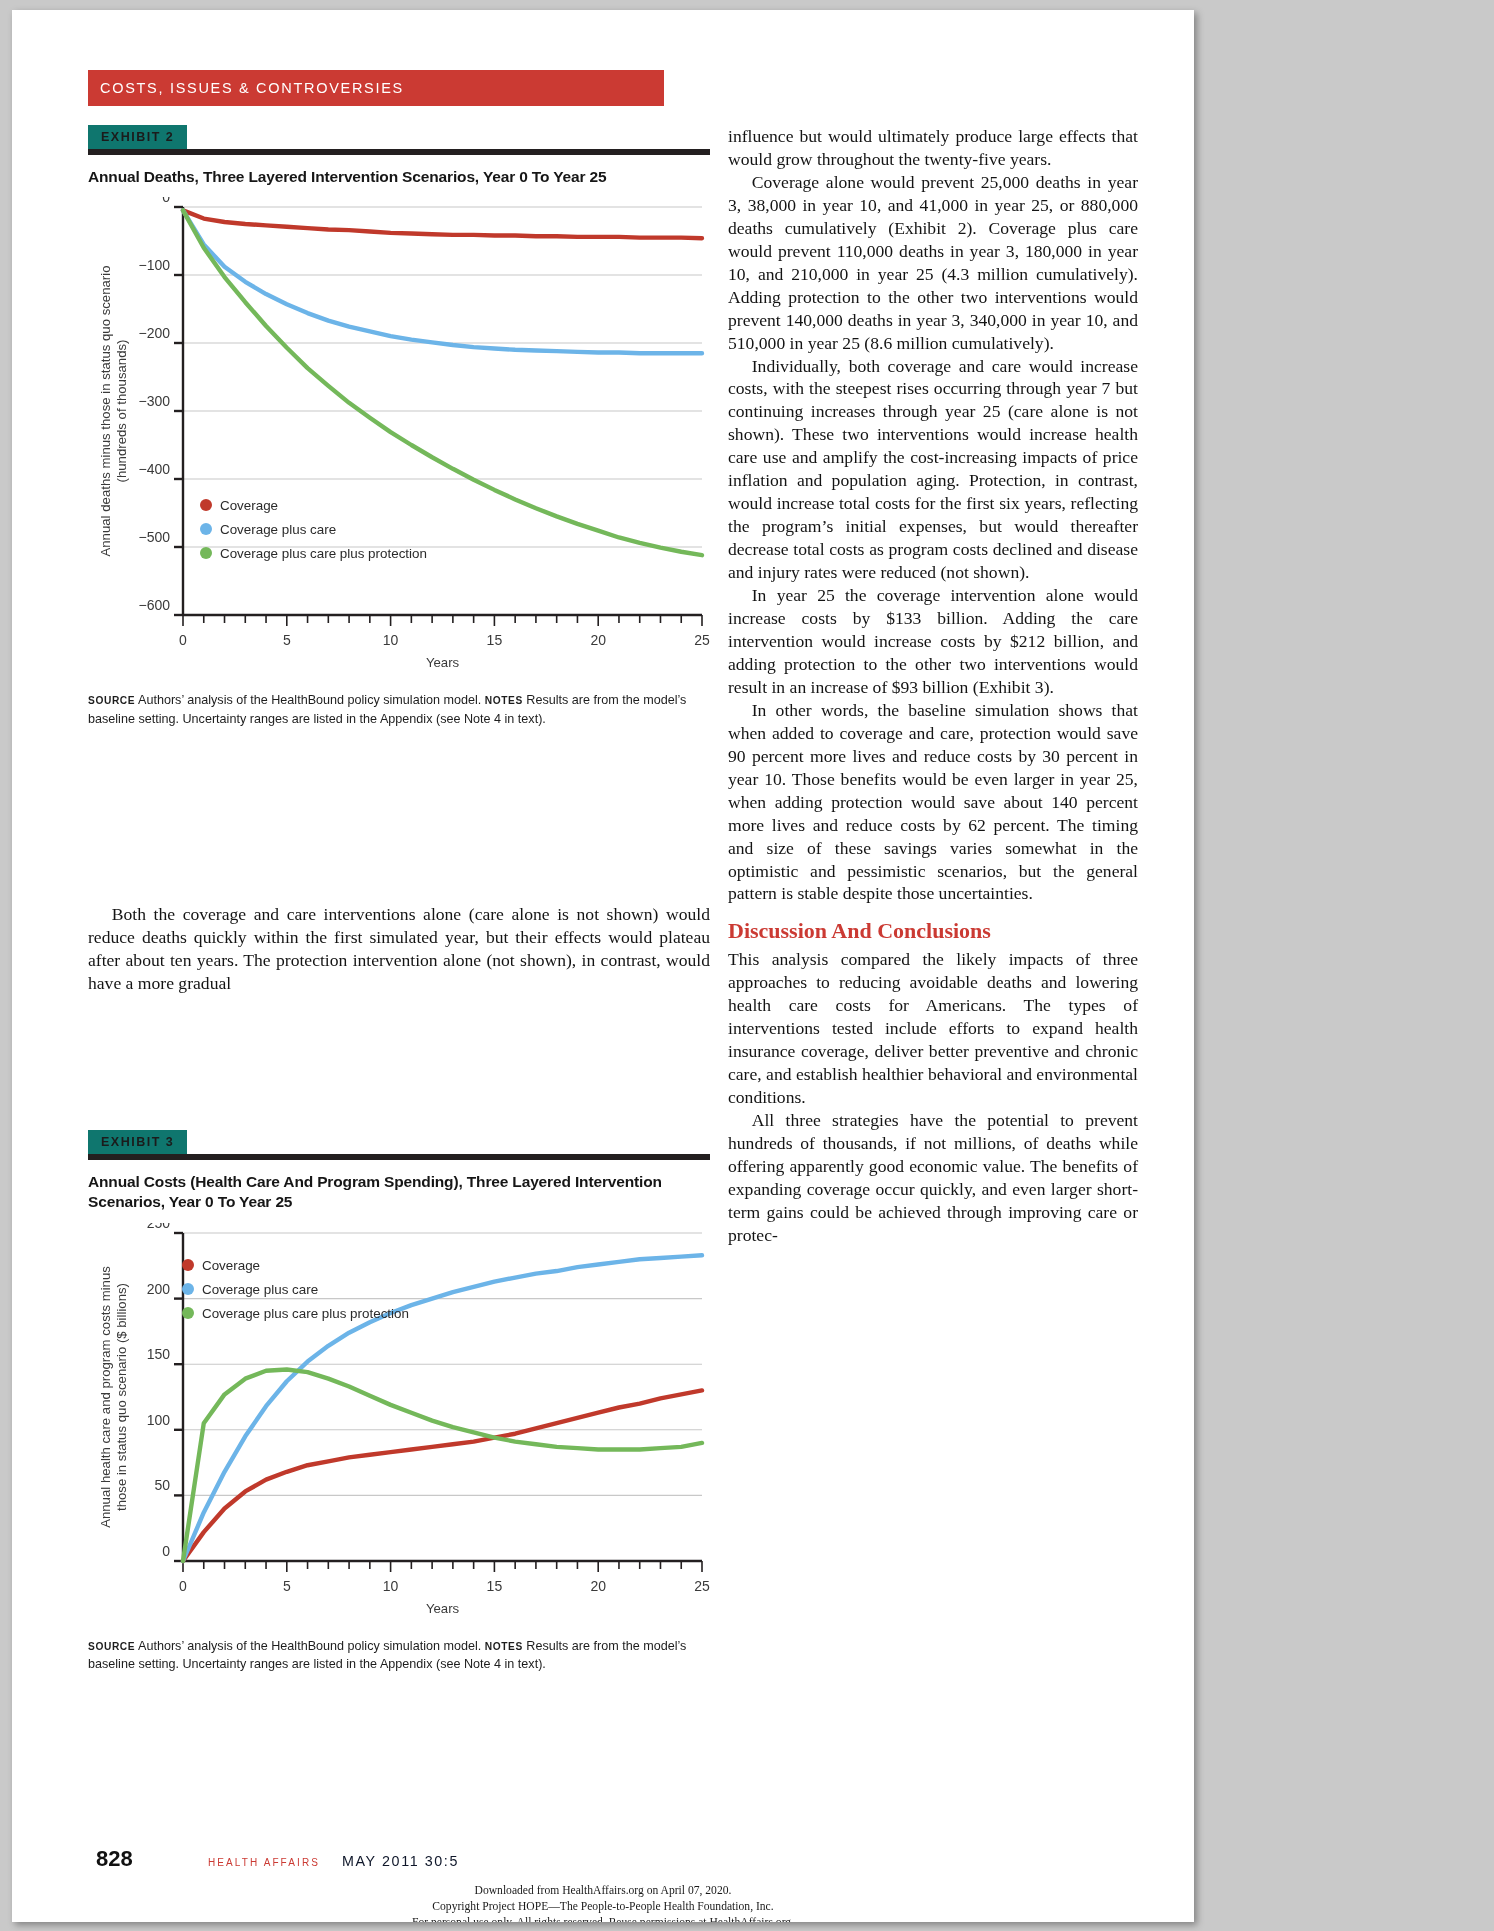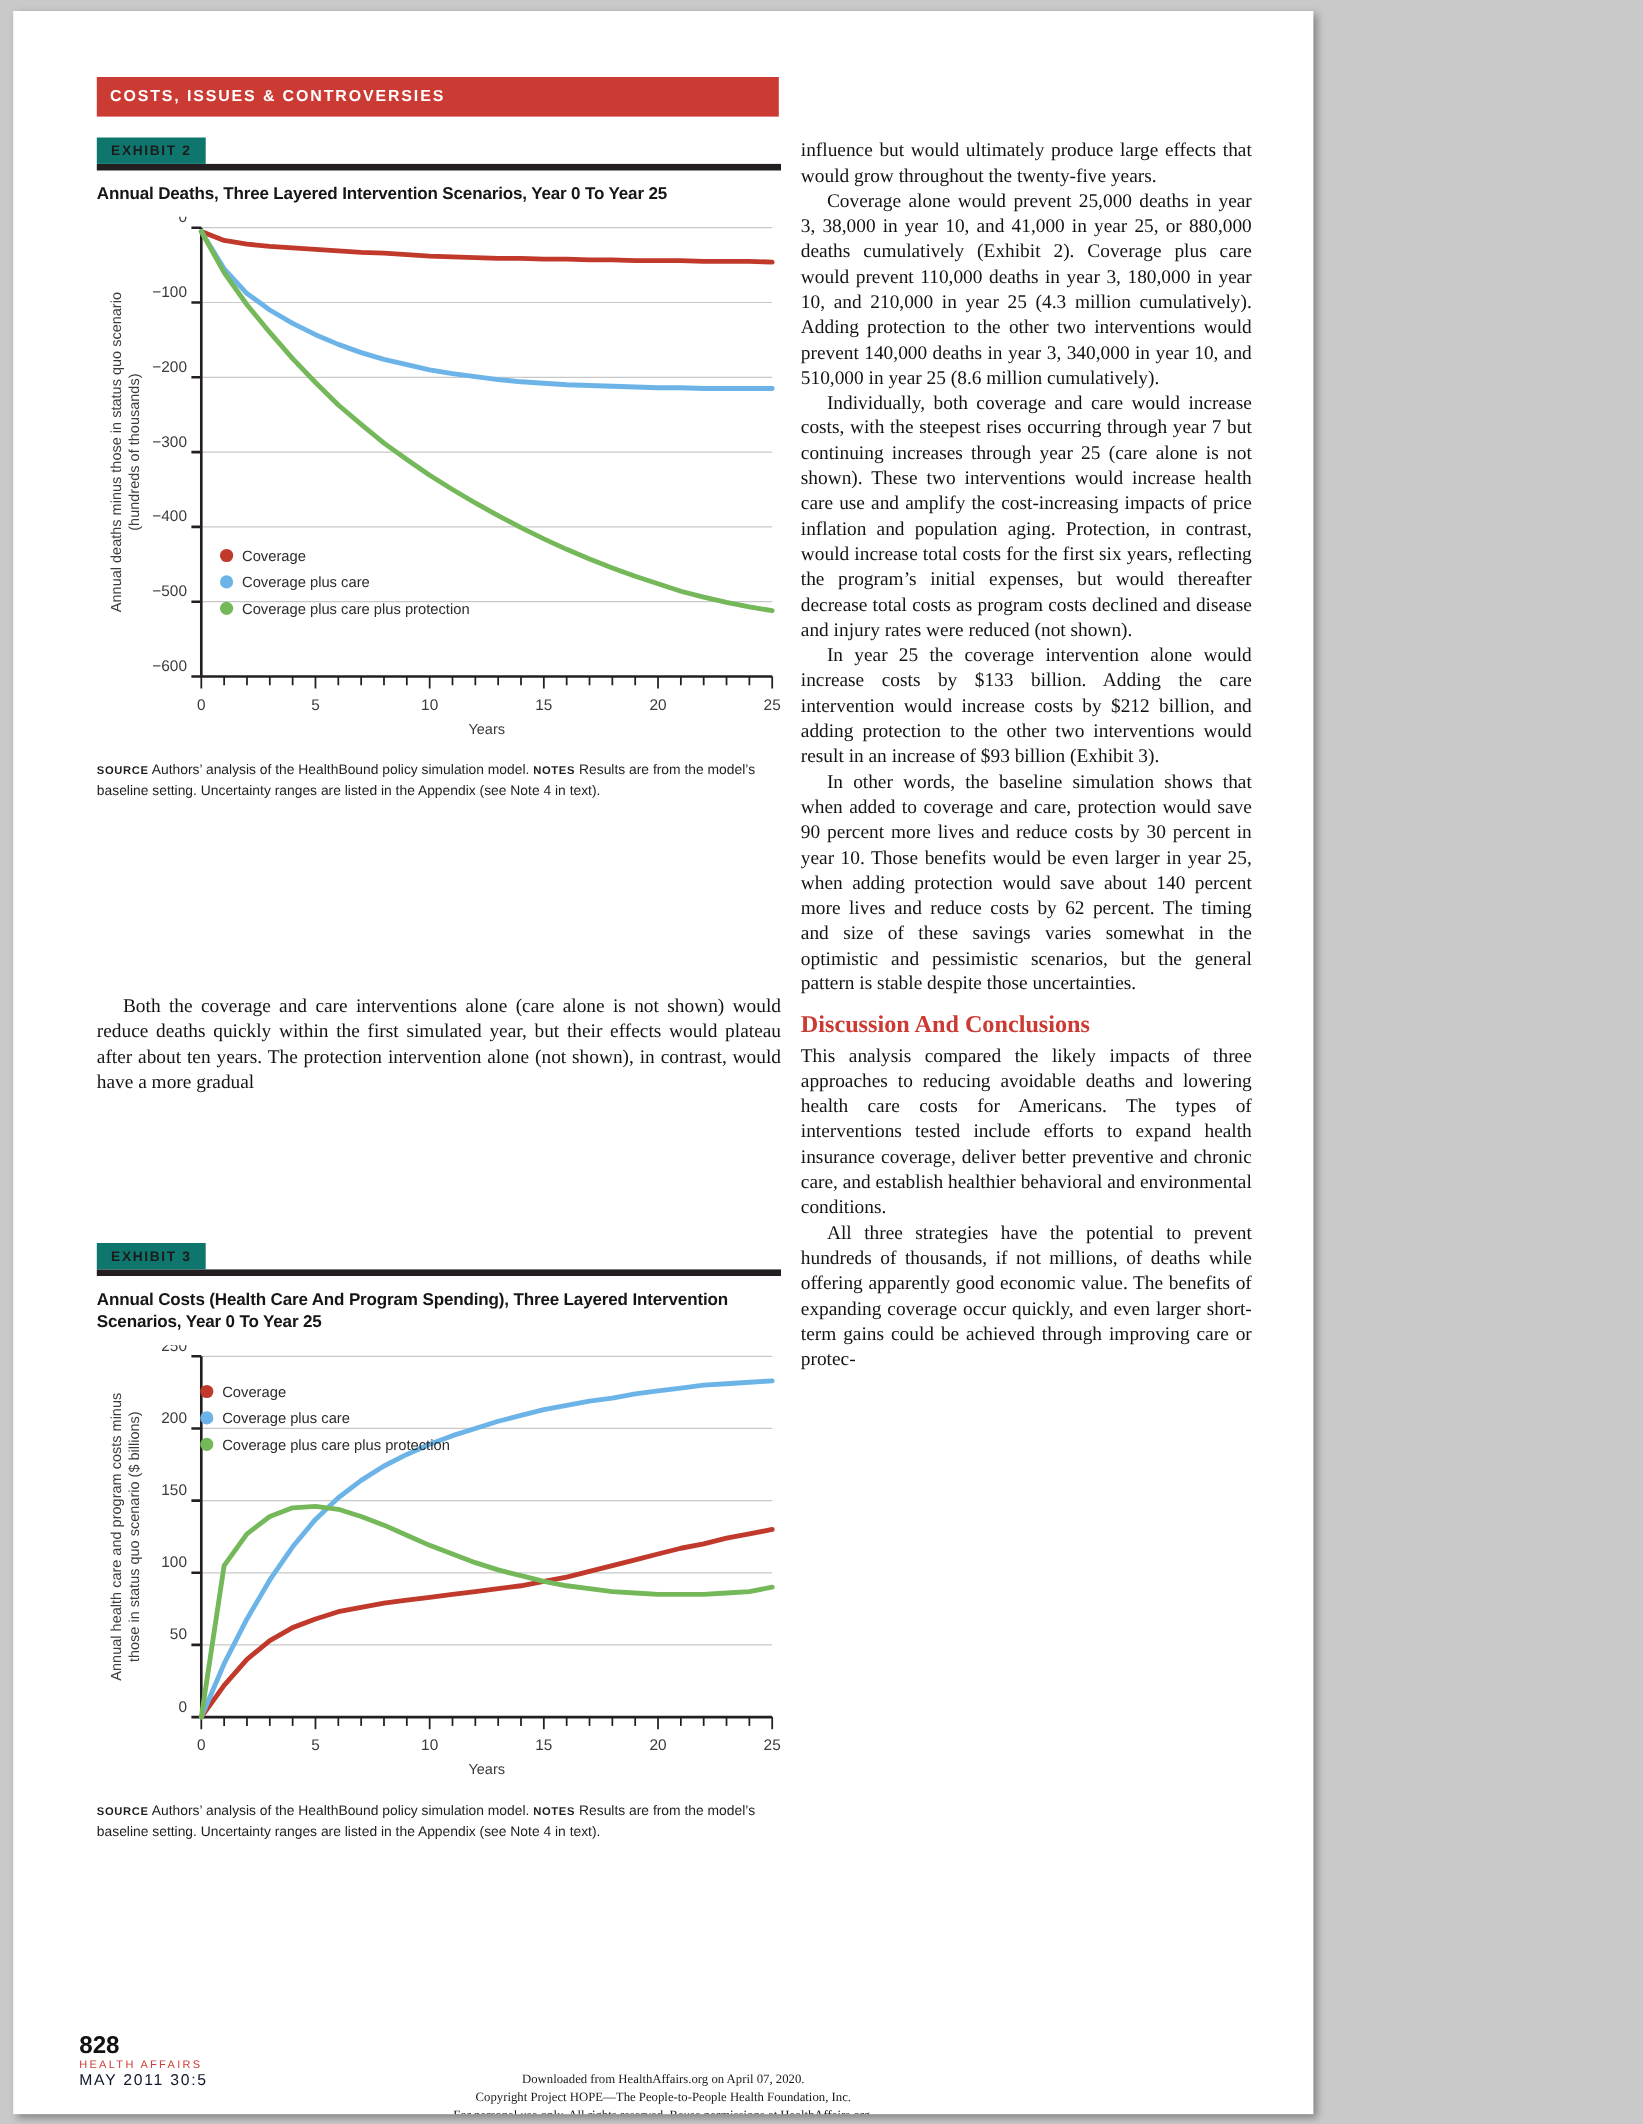--- a/index.html
+++ b/index.html
@@ -14,25 +14,25 @@
     left: 12px; top: 10px;
     width: 1182px; height: 1912px;
     background: #ffffff;
     box-shadow: 3px 3px 7px rgba(0,0,0,0.35);
     overflow: hidden;
   }
   
   .banner {
     position: absolute;
     left: 76px; top: 60px;
-    width: 620px; height: 36px;
+    width: 576px; height: 36px;
     background: #cb3a33;
     color: #ffffff;
     font-size: 14.5px;
-    font-weight: bold;
+    font-weight: normal;
     letter-spacing: 1.7px;
     display: flex;
     align-items: center;
     padding-left: 12px;
   }
   
   .leftcol {
     position: absolute;
     left: 76px; top: 115px;
     width: 622px;
@@ -101,25 +101,24 @@
     font-family: "Liberation Serif", serif;
     color: #cb3a33;
     font-size: 22px;
     font-weight: bold;
     margin: 12px 0 2px 0;
     text-align: left;
   }
   
   .footer-row {
     position: absolute;
-    left: 60px; top: 1836px;
+    left: 84px; top: 1836px;
     width: 1030px;
     display: flex;
     align-items: baseline;
-    flex-direction: column;
   }
   .folio {
     font-size: 22px;
     font-weight: bold;
     color: #111;
     width: 112px;
   }
   .journal {
     color: #cb3a33;
     font-size: 10px;

